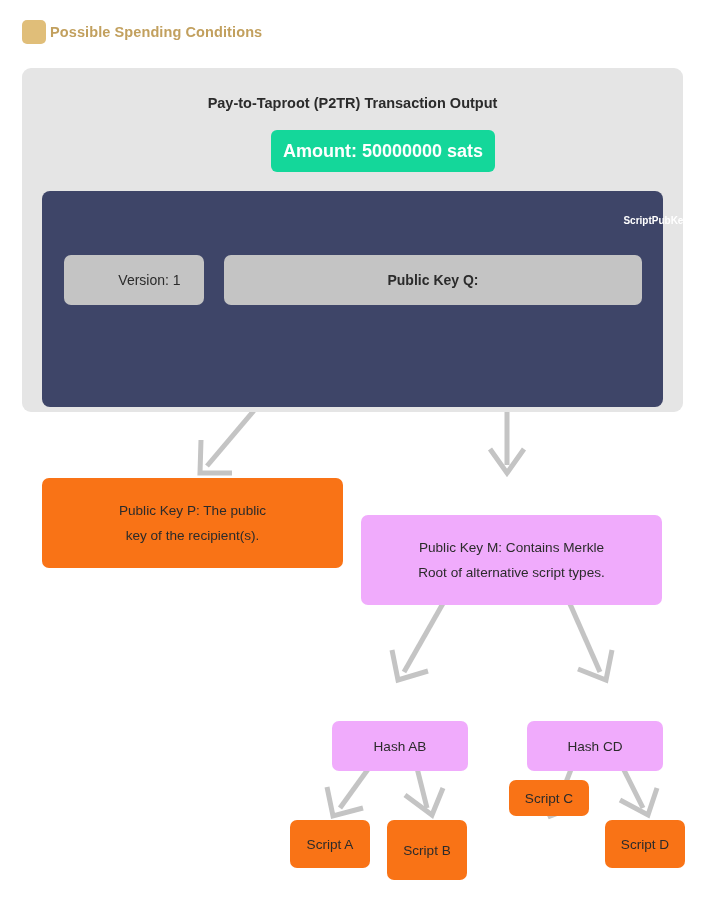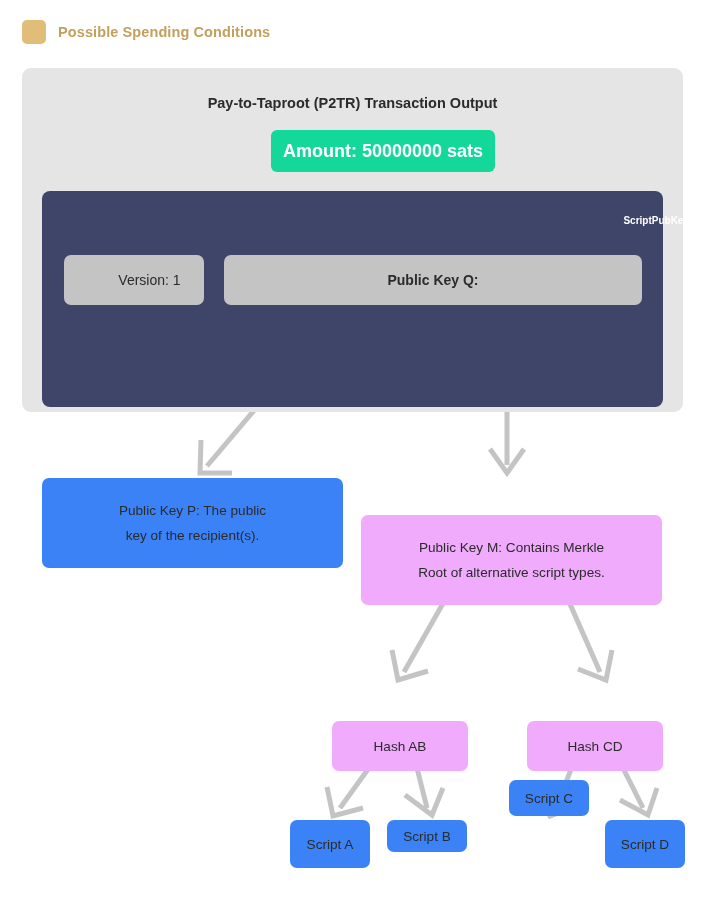--- a/index.html
+++ b/index.html
@@ -15,21 +15,21 @@
     overflow: hidden;
   }
 
   
   #legend {
     position: absolute;
     left: 22px;
     top: 20px;
     display: flex;
     align-items: center;
-    gap: 12px;
+    gap: 4px;
   }
   #legend .swatch {
     width: 24px;
     height: 24px;
     border-radius: 5px;
     background: #e0be79;
   }
   #legend .legend-text {
     font-size: 14.5px;
     font-weight: bold;
@@ -132,21 +132,21 @@
     display: flex;
     align-items: center;
     justify-content: center;
     text-align: center;
     color: #2b2b2b;
     font-size: 13.6px;
     line-height: 25px;
     box-sizing: border-box;
     padding: 0 10px;
   }
-  .node-gold { background: #3b82f6; }
+  .node-gold { background: #f97316; }
   .node-gray { background: #f0abfc; margin-top: 37px; }
 
   #pubkeyp-box {
     left: 42px;
     top: 478px;
     width: 301px;
     height: 90px;
   }
   #pubkeym-box {
     left: 361px;
@@ -160,21 +160,21 @@
     width: 136px;
     height: 50px;
   }
   #hash-cd-box {
     left: 527px;
     top: 684px;
     width: 136px;
     height: 50px;
   }
   #script-a-box { left: 290px; top: 820px; width: 80px; height: 48px; }
-  #script-b-box { left: 387px; top: 820px; width: 80px; height: 32px; }
+  #script-b-box { left: 387px; top: 820px; width: 80px; height: 60px; }
   #script-c-box { left: 509px; top: 780px; width: 80px; height: 36px; }
   #script-d-box { left: 605px; top: 820px; width: 80px; height: 48px; }
 
   
   #arrow-layer {
     position: absolute;
     left: 0;
     top: 0;
     width: 705px;
     height: 901px;

